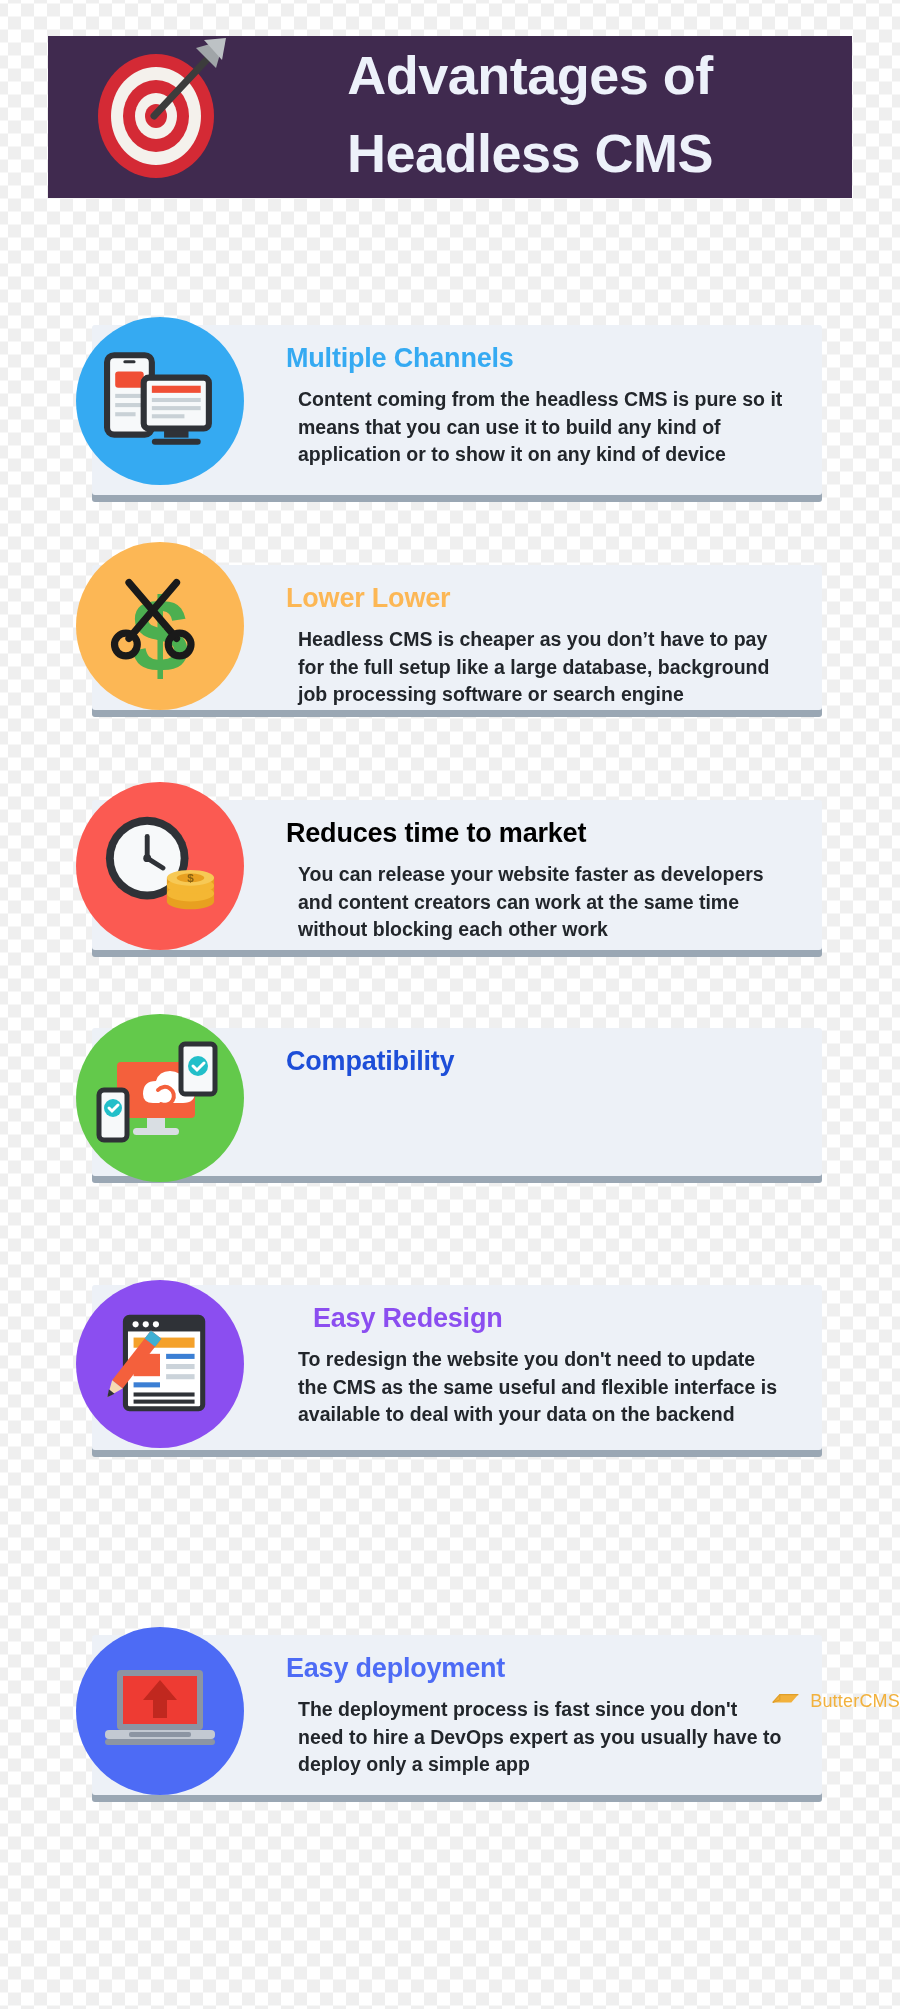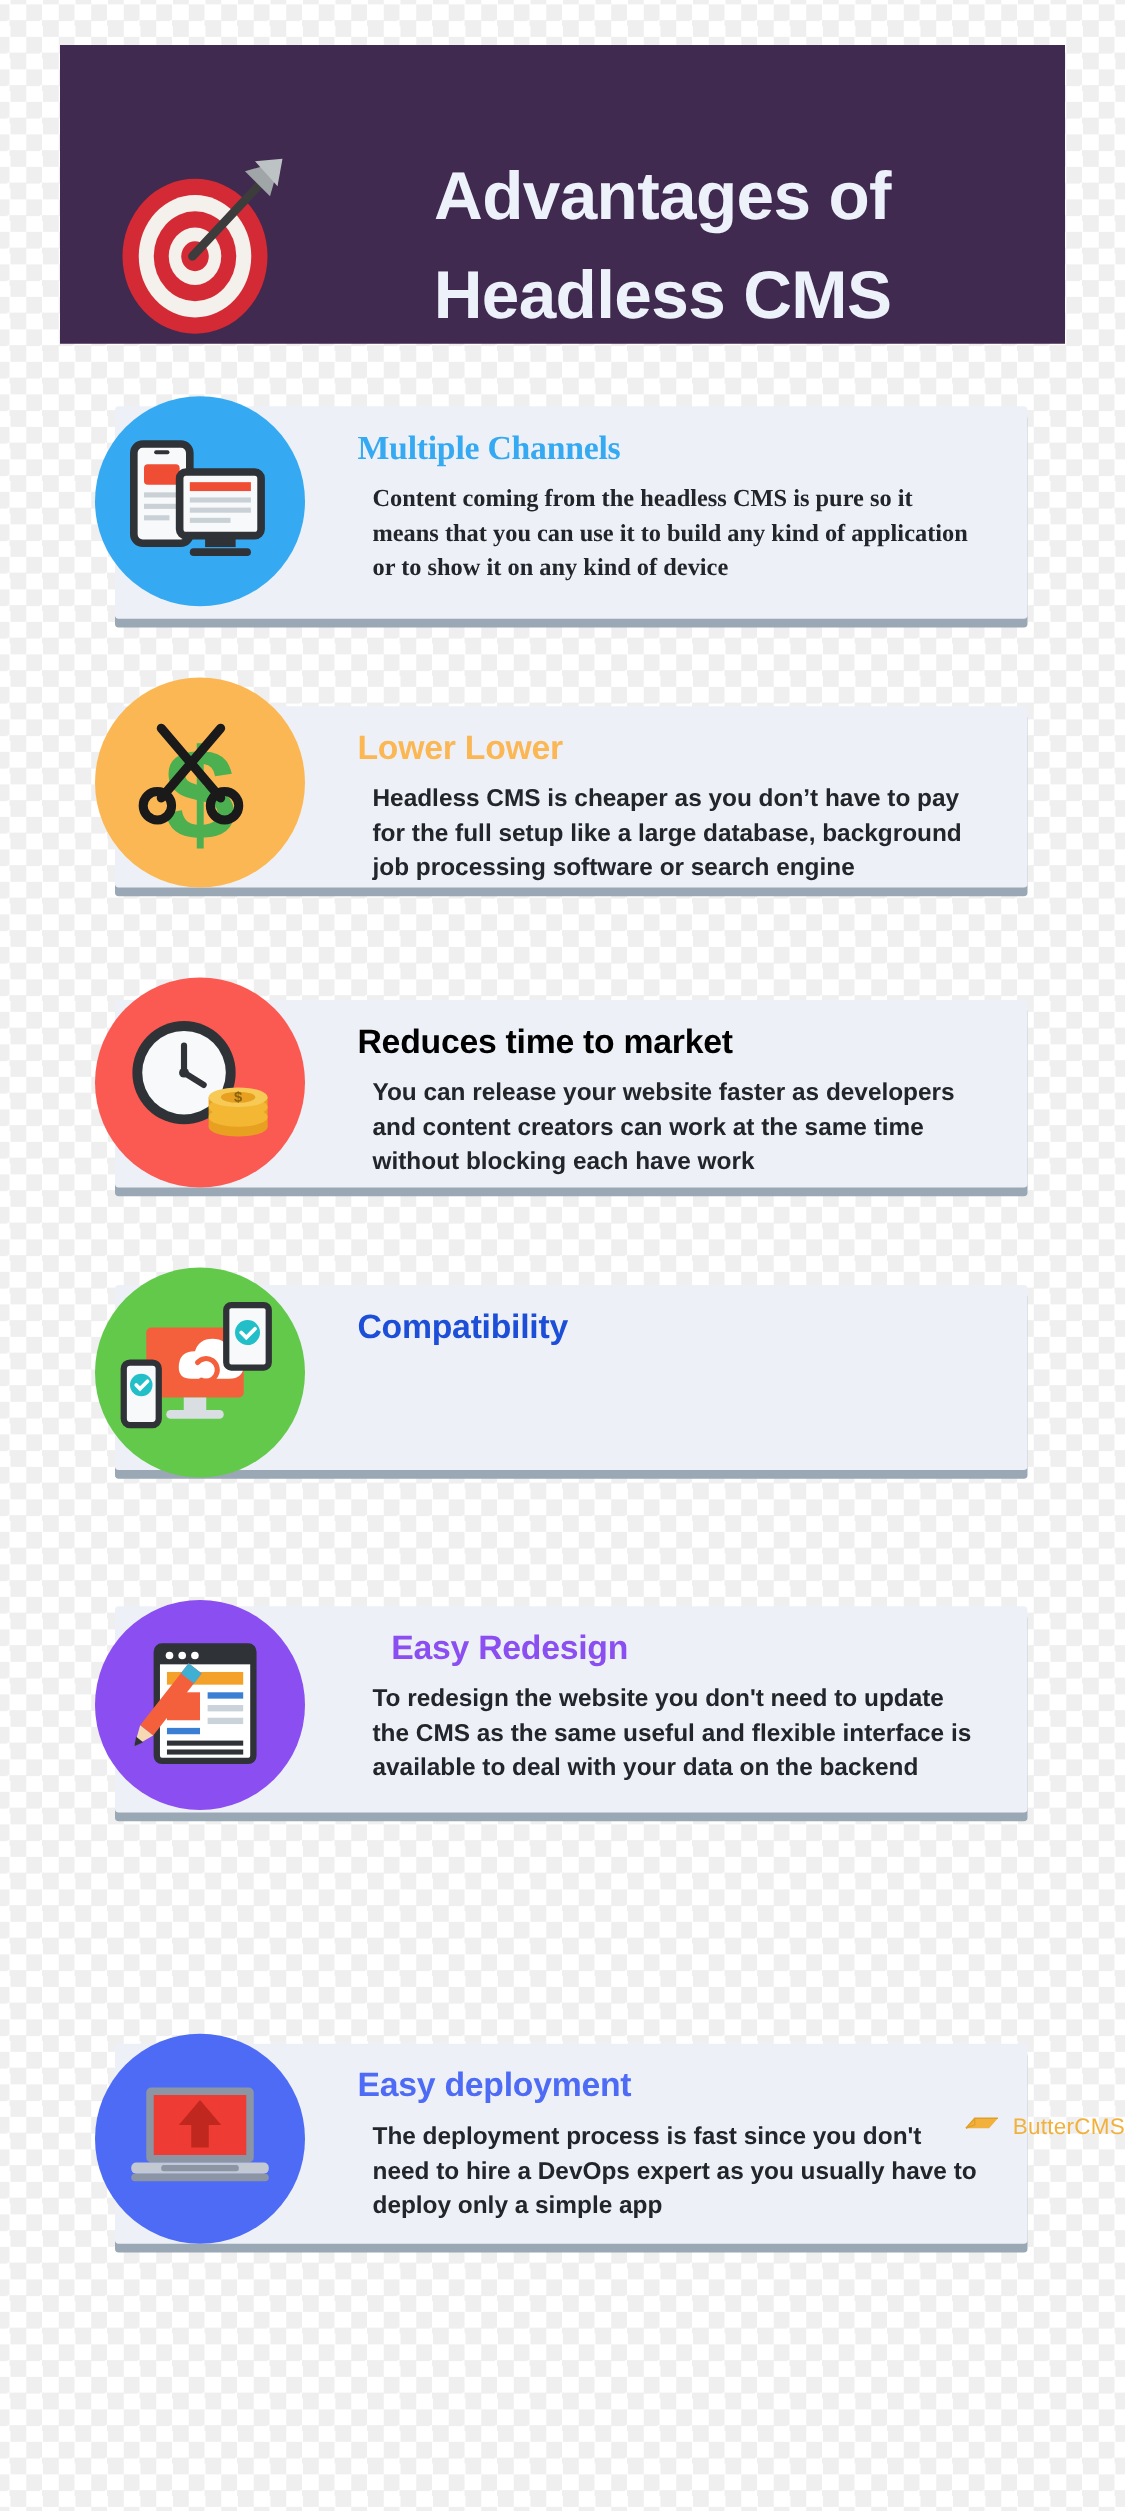--- a/index.html
+++ b/index.html
@@ -8,23 +8,23 @@
     font-family:"Liberation Sans", sans-serif;
     background:
       repeating-conic-gradient(#ffffff 0% 25%, #efefef 0% 50%) 50% / 26px 26px;
     position:relative;
     overflow:hidden;
   }
   .sheet{position:absolute;inset:0;}
 
   
   .header{
-    position:absolute;left:48px;top:36px;width:804px;height:239px;
+    position:absolute;left:48px;top:36px;width:804px;height:162px;
     background:#402A4F;
-    display:flex;align-items:flex-end;
+    display:flex;align-items:flex-start;
   }
   .target-wrap{
     width:150px;height:150px;margin-left:36px;flex:0 0 auto;position:relative;
   }
   .title-block{
     flex:1 1 auto;text-align:center;padding-right:26px;
     color:#EDF1FA;font-weight:bold;font-size:54px;line-height:1.45;
     letter-spacing:-0.5px;
   }
   .title-block .l1,.title-block .l2{display:block;}
@@ -79,21 +79,21 @@
         <path d="M112 12 L140 4 L132 32 Z" fill="#A0A5A8"></path>
         <path d="M120 4 L142 2 L138 24 Z" fill="#BDC2C5"></path>
       </svg>
     </div>
     <div class="title-block">
       <span class="l1">Advantages of</span>
       <span class="l2">Headless CMS</span>
     </div>
   </div>
 
-  <div class="card" style="top:325px;height:170px;font-family:Liberation Serif, serif;">
+  <div class="card" style="top:325px;height:170px;">
     <div class="bubble" style="top:-8px;background:#35AAF2;">
       <svg viewBox="0 0 120 110" width="124" height="112">
         <rect x="8" y="10" width="44" height="78" rx="7" fill="#F7F9FA" stroke="#2F3237" stroke-width="6"></rect>
         <rect x="16" y="26" width="28" height="16" rx="3" fill="#F04E34"></rect>
         <rect x="16" y="48" width="28" height="4" fill="#C9D1D6"></rect>
         <rect x="16" y="57" width="28" height="4" fill="#C9D1D6"></rect>
         <rect x="16" y="66" width="20" height="4" fill="#C9D1D6"></rect>
         <rect x="24" y="15" width="12" height="3" rx="1.5" fill="#2F3237"></rect>
         <rect x="44" y="32" width="64" height="50" rx="5" fill="#F7F9FA" stroke="#2F3237" stroke-width="6"></rect>
         <rect x="52" y="40" width="48" height="7" fill="#F04E34"></rect>
@@ -140,21 +140,21 @@
           <ellipse cx="96" cy="88" rx="24" ry="8" fill="#F4B733"></ellipse>
           <ellipse cx="96" cy="80" rx="24" ry="8" fill="#F4B733"></ellipse>
           <ellipse cx="96" cy="72" rx="24" ry="8" fill="#F7C955"></ellipse>
           <ellipse cx="96" cy="72" rx="14" ry="4.5" fill="#E8A020"></ellipse>
           <text x="96" y="76" font-family="'Liberation Sans',sans-serif" font-size="12" font-weight="bold" fill="#8A6210" text-anchor="middle">$</text>
         </g>
       </svg>
     </div>
     <div class="card-inner">
       <h2 style="color:#000000;">Reduces time to market</h2>
-      <p>You can release your website faster as developers and content creators can work at the same time without blocking each have work</p>
+      <p>You can release your website faster as developers and content creators can work at the same time without blocking each other work</p>
     </div>
   </div>
 
   <div class="card" style="top:1028px;height:148px;">
     <div class="bubble" style="top:-14px;background:#63C94B;">
       <svg viewBox="0 0 130 120" width="130" height="120">
         <rect x="22" y="24" width="78" height="56" rx="4" fill="#F4603C"></rect>
         <rect x="52" y="80" width="18" height="10" fill="#D9DEE3"></rect>
         <rect x="38" y="90" width="46" height="7" rx="3.5" fill="#D9DEE3"></rect>
         <path d="M48 56 q0-13 13-13 3-10 14-10 11 0 14 10 11 0 11 11 0 11-12 11 H58 q-10 0-10-9z" fill="#FFFFFF"></path>

